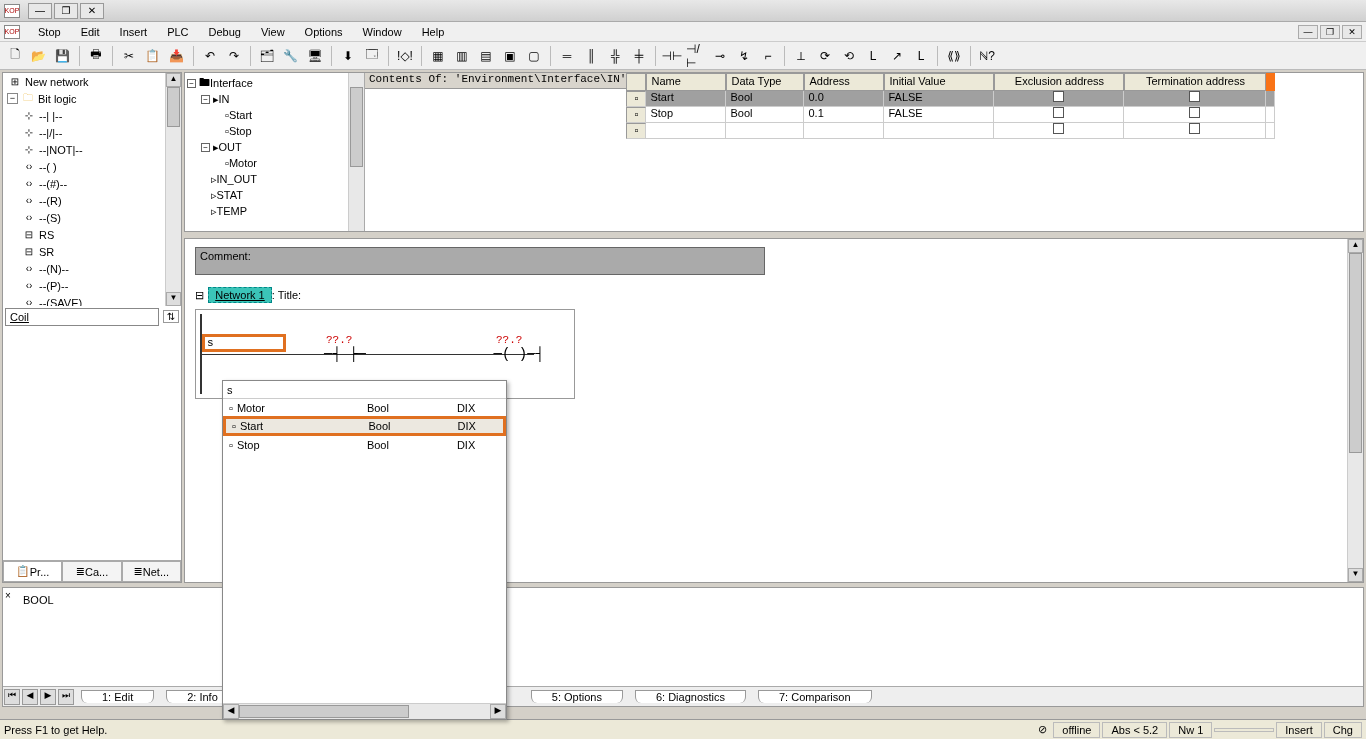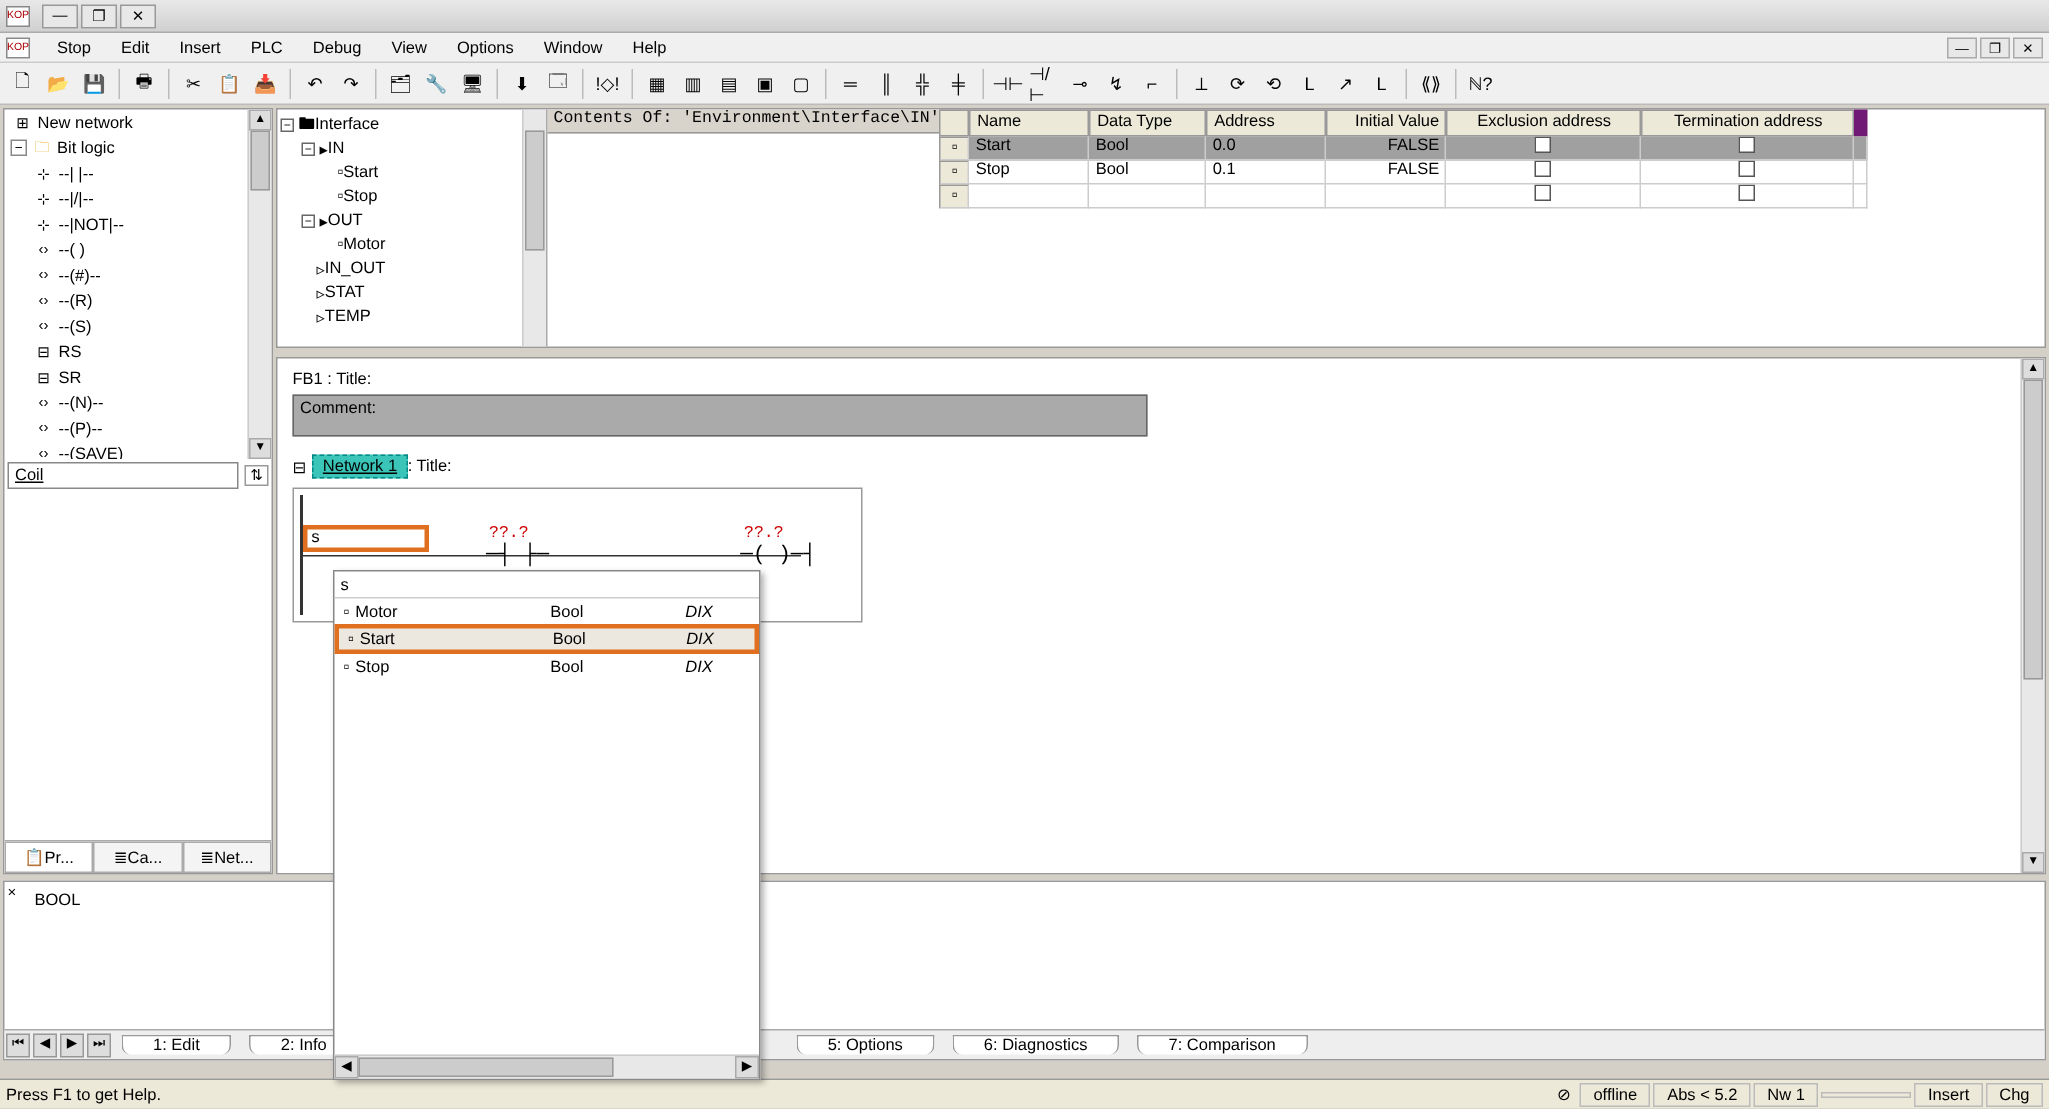--- a/index.html
+++ b/index.html
@@ -49,27 +49,27 @@
 .iface-row { height: 160px; display: flex; border: 1px solid #999; background:#fff; }
 .iface-tree { width: 180px; border-right:1px solid #aaa; font-family:"Courier New",monospace; font-size:11px; padding:2px; overflow:hidden; position:relative;}
 .iface-tree .trow{ height:16px; display:flex; align-items:center;}
 .iface-tree .trow .exp{ width:9px;height:9px;border:1px solid #666;display:inline-flex;align-items:center;justify-content:center;font-size:8px;margin-right:3px;}
 .iface-tree .scrollbar{position:absolute;right:0;top:0;bottom:0;width:16px;background:#e8e8e8;border-left:1px solid #ccc;}
 .iface-tree .scrollbar .thumb{position:absolute;top:14px;left:1px;right:1px;height:80px;background:#ccc;border:1px solid #999;}
 
 .iface-main { flex:1; display:flex; flex-direction:row;}
 .iface-header { height:16px; background:#d8d4cc; border-bottom:1px solid #999; font-family:"Courier New",monospace; font-size:11px; padding-left:4px;}
 .iface-table { font-family:"Courier New",monospace; font-size:11px;}
-.iface-table .hdr{display:flex; height:18px; background:#701a75;}
+.iface-table .hdr{display:flex; height:18px; background:#f97316;}
 .iface-table .hdr div{border:1px solid #999; padding:1px 4px; background:#ece9d8;}
 .iface-table .trow{display:flex; height:16px;}
 .iface-table .trow div{border-right:1px solid #ccc; border-bottom:1px solid #ccc; padding:0 4px; overflow:hidden;}
 .iface-table .trow.sel{ background:#a0a0a0; color:#000;}
 .c-rowicon{width:20px; text-align:center; border:1px solid #999; background:#ece9d8 !important;}
-.c-name{width:80px;}.c-dtype{width:78px;}.c-addr{width:80px;}.c-init{width:80px;text-align:right;}.c-excl{width:130px; text-align:center;}.c-term{width:142px;text-align:center;}.c-comm{flex:1;}
+.c-name{width:80px;}.c-dtype{width:78px;}.c-addr{width:80px;}.c-init{width:110px;}.c-excl{width:130px; text-align:center;}.c-term{width:142px;text-align:center;}.c-comm{flex:1;}
 .chk{display:inline-block;width:11px;height:11px;border:1px solid #555;background:#fff;}
 
 
 .ladder-area { flex:1; border:1px solid #999; background:#fff; margin-top:6px; overflow:hidden; position:relative;}
 .ladder-inner{ padding:8px 10px; font-family:"Courier New",monospace; font-size:12px;}
 .fb-title{ margin-bottom:4px;}
 .comment-box{ width:570px; height:28px; background:#aaa; border:1px solid #666; padding:2px 4px; color:#000; margin-bottom:12px;}
 .network-label{display:inline-block; background:#3bc4b8; color:#000; padding:1px 6px; text-decoration:underline; border:1px dashed #088;}
 .network-row{display:flex; align-items:center; margin-bottom:4px;}
 .ladder-rung{ width:380px; height:90px; border:1px solid #999; margin-top:6px; position:relative; background:#fff;}
@@ -80,21 +80,21 @@
 .ladder-rung .q{position:absolute; color:#c00; font-family:"Courier New"; top:24px;}
 .ladder-rung .input-operand{position:absolute; top:24px; left:6px; width:84px; height:18px; border:3px solid #e07020; background:#fff; font-family:"Courier New"; padding:0 2px;}
 
 
 .popup{position:absolute; top:380px; left:222px; width:285px; height:340px; background:#fff; border:1px solid #888; box-shadow:2px 2px 4px rgba(0,0,0,.3); z-index:50; font-family:"Courier New",monospace; font-size:12px;}
 .popup .pin{height:18px; border-bottom:1px solid #ccc; padding:0 4px; display:flex; align-items:center;}
 .popup .pin input{border:none; outline:none; font-family:inherit; font-size:inherit; width:100%;}
 .popup .prow{display:flex; height:17px; align-items:center; padding:0 6px;}
 .popup .prow.sel{background:#ece8e0;}
 .popup .prow.hl{border:3px solid #e07020; height:20px;}
-.popup .pn{width:130px;}.popup .pt{width:90px;}.popup .ps{width:40px;font-style:italic;}
+.popup .pn{width:130px;}.popup .pt{width:90px;}.popup .ps{width:40px;}
 .popup .hscroll{position:absolute; bottom:0; left:0; right:0; height:16px; background:#e8e8e8; border-top:1px solid #ccc;}
 .popup .hscroll .thumb{position:absolute; left:16px; top:1px; bottom:1px; width:170px; background:#ccc; border:1px solid #999;}
 .popup .hscroll .sbtn{position:absolute; top:0; bottom:0; width:16px; background:#ddd; border:1px solid #aaa; text-align:center; font-size:9px;}
 
 
 .bottom-panel{height:120px; background:#fff; border:1px solid #999; margin:4px 2px 0 2px; position:relative;}
 .bottom-panel .x{position:absolute; left:2px; top:2px; font-size:10px;}
 .bottom-panel .bool{position:absolute; left:20px; top:6px; font-size:11px;}
 .bottom-tabs{position:absolute; bottom:0; left:0; right:0; height:20px; display:flex; align-items:center; background:#eee; border-top:1px solid #aaa; font-size:11px;}
 .bottom-tabs .nav{width:16px; height:16px; border:1px solid #999; background:#ddd; text-align:center; margin:0 1px; font-size:9px;}
@@ -335,21 +335,20 @@
             <div class="c-excl"><span class="chk"></span></div>
             <div class="c-term"><span class="chk"></span></div>
             <div class="c-comm"></div>
           </div>
         </div>
       </div>
     </div>
 
     <div class="ladder-area">
       <div class="ladder-inner">
-        <div class="fb-title">FB1 : Title:</div>
         <div class="comment-box">Comment:</div>
         <div class="network-row">
           <span style="margin-right:4px">⊟</span>
           <span class="network-label">Network 1</span>
           <span>: Title:</span>
         </div>
         <div class="ladder-rung">
           <div class="rail-l"></div>
           <div class="wire"></div>
           <div class="input-operand">s</div>

